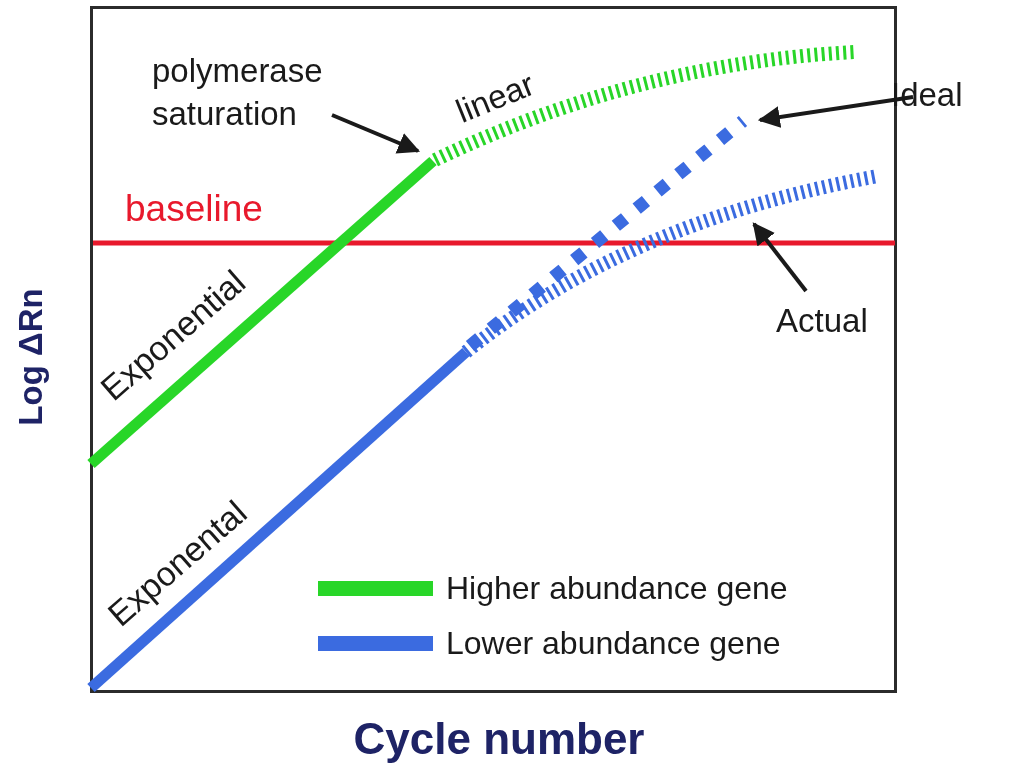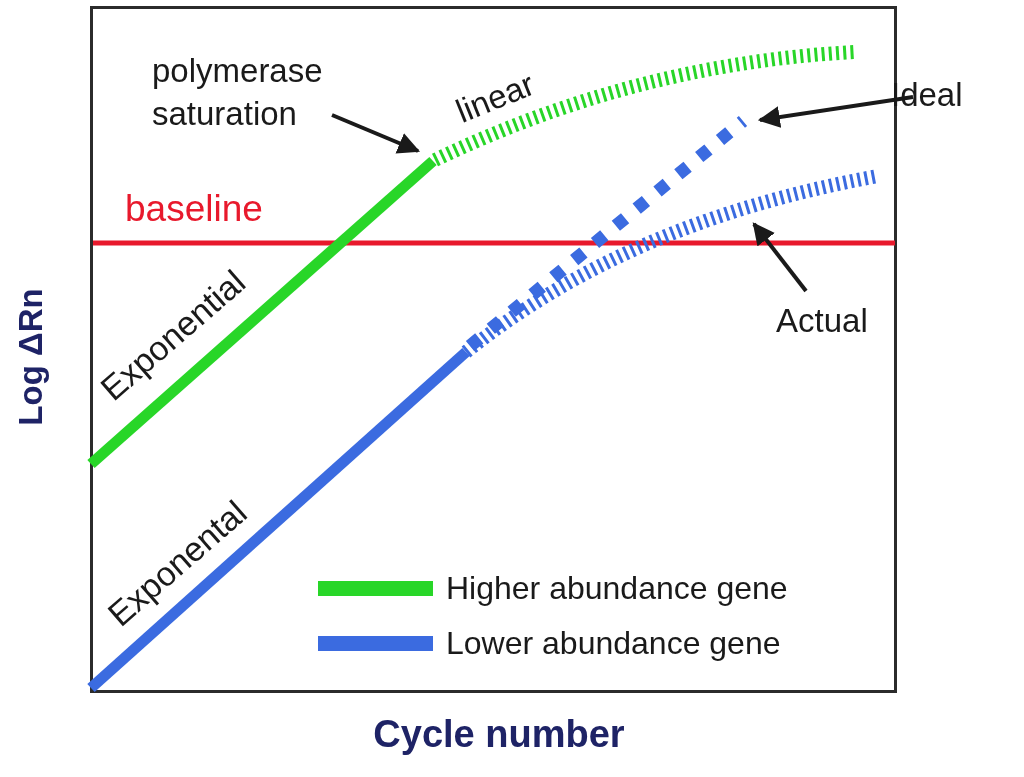--- a/index.html
+++ b/index.html
@@ -10,21 +10,21 @@
   .layer{position:absolute;left:0;top:0;}
   .label{position:absolute;color:#1a1a1a;white-space:nowrap;line-height:1.3;}
   .ann{font-size:33px;}
   .pre{white-space:pre-line;}
   .rot-linear{transform:rotate(-22deg);transform-origin:left center;}
   .rot-exp{transform:rotate(-41deg);transform-origin:center center;}
   .baseline-label{font-size:37px;color:#e8192c;margin-left:12px;}
   .axis-label{color:#1e2366;font-weight:bold;}
   .y-axis-label{left:-50px;top:337px;width:160px;height:40px;text-align:center;
     font-size:33px;transform:rotate(-90deg);transform-origin:center center;}
-  .x-axis-label{left:339px;top:710px;width:320px;text-align:center;font-size:38px;}
+  .x-axis-label{left:339px;top:710px;width:320px;text-align:center;font-size:44px;}
   .legend-row{position:absolute;left:318px;display:flex;align-items:center;gap:13px;height:34px;}
   .legend-row .txt{font-size:32px;color:#1a1a1a;white-space:nowrap;}
   .legend-swatch{display:block;}
 </style>
 </head>
 <body>
 
 <div class="canvas">
 
   <svg class="layer" width="1024" height="777" viewBox="0 0 1024 777">

